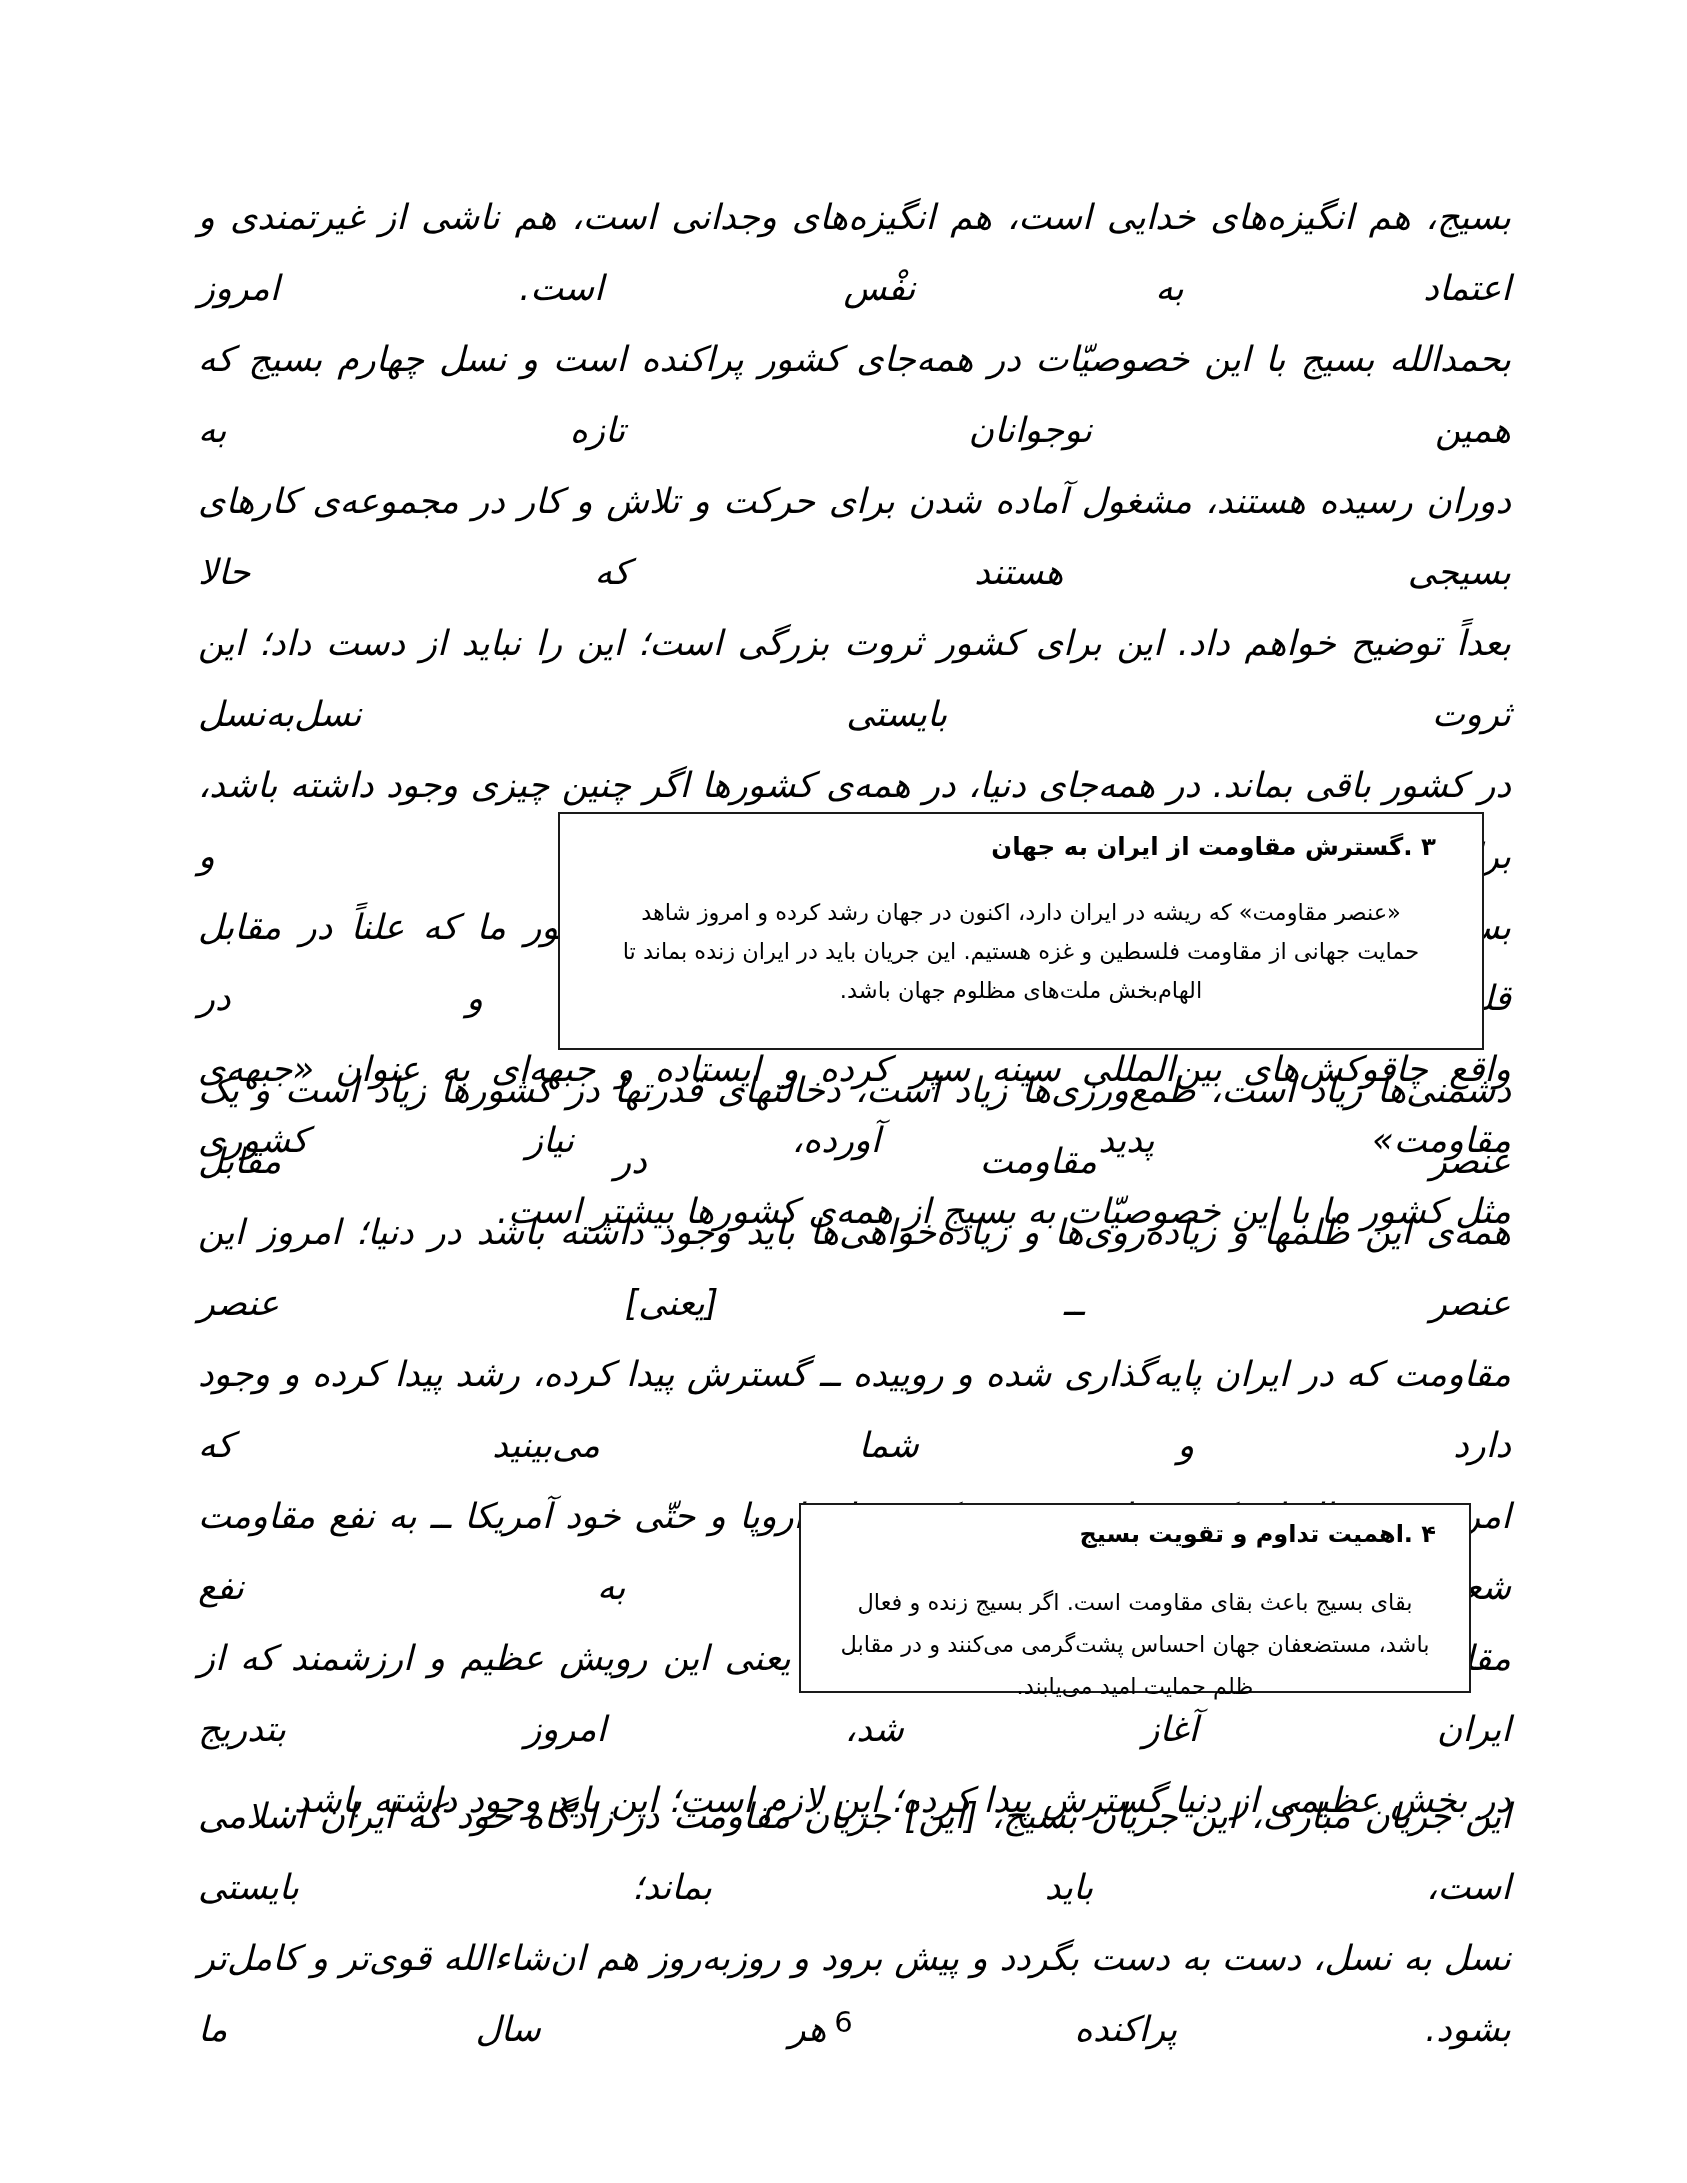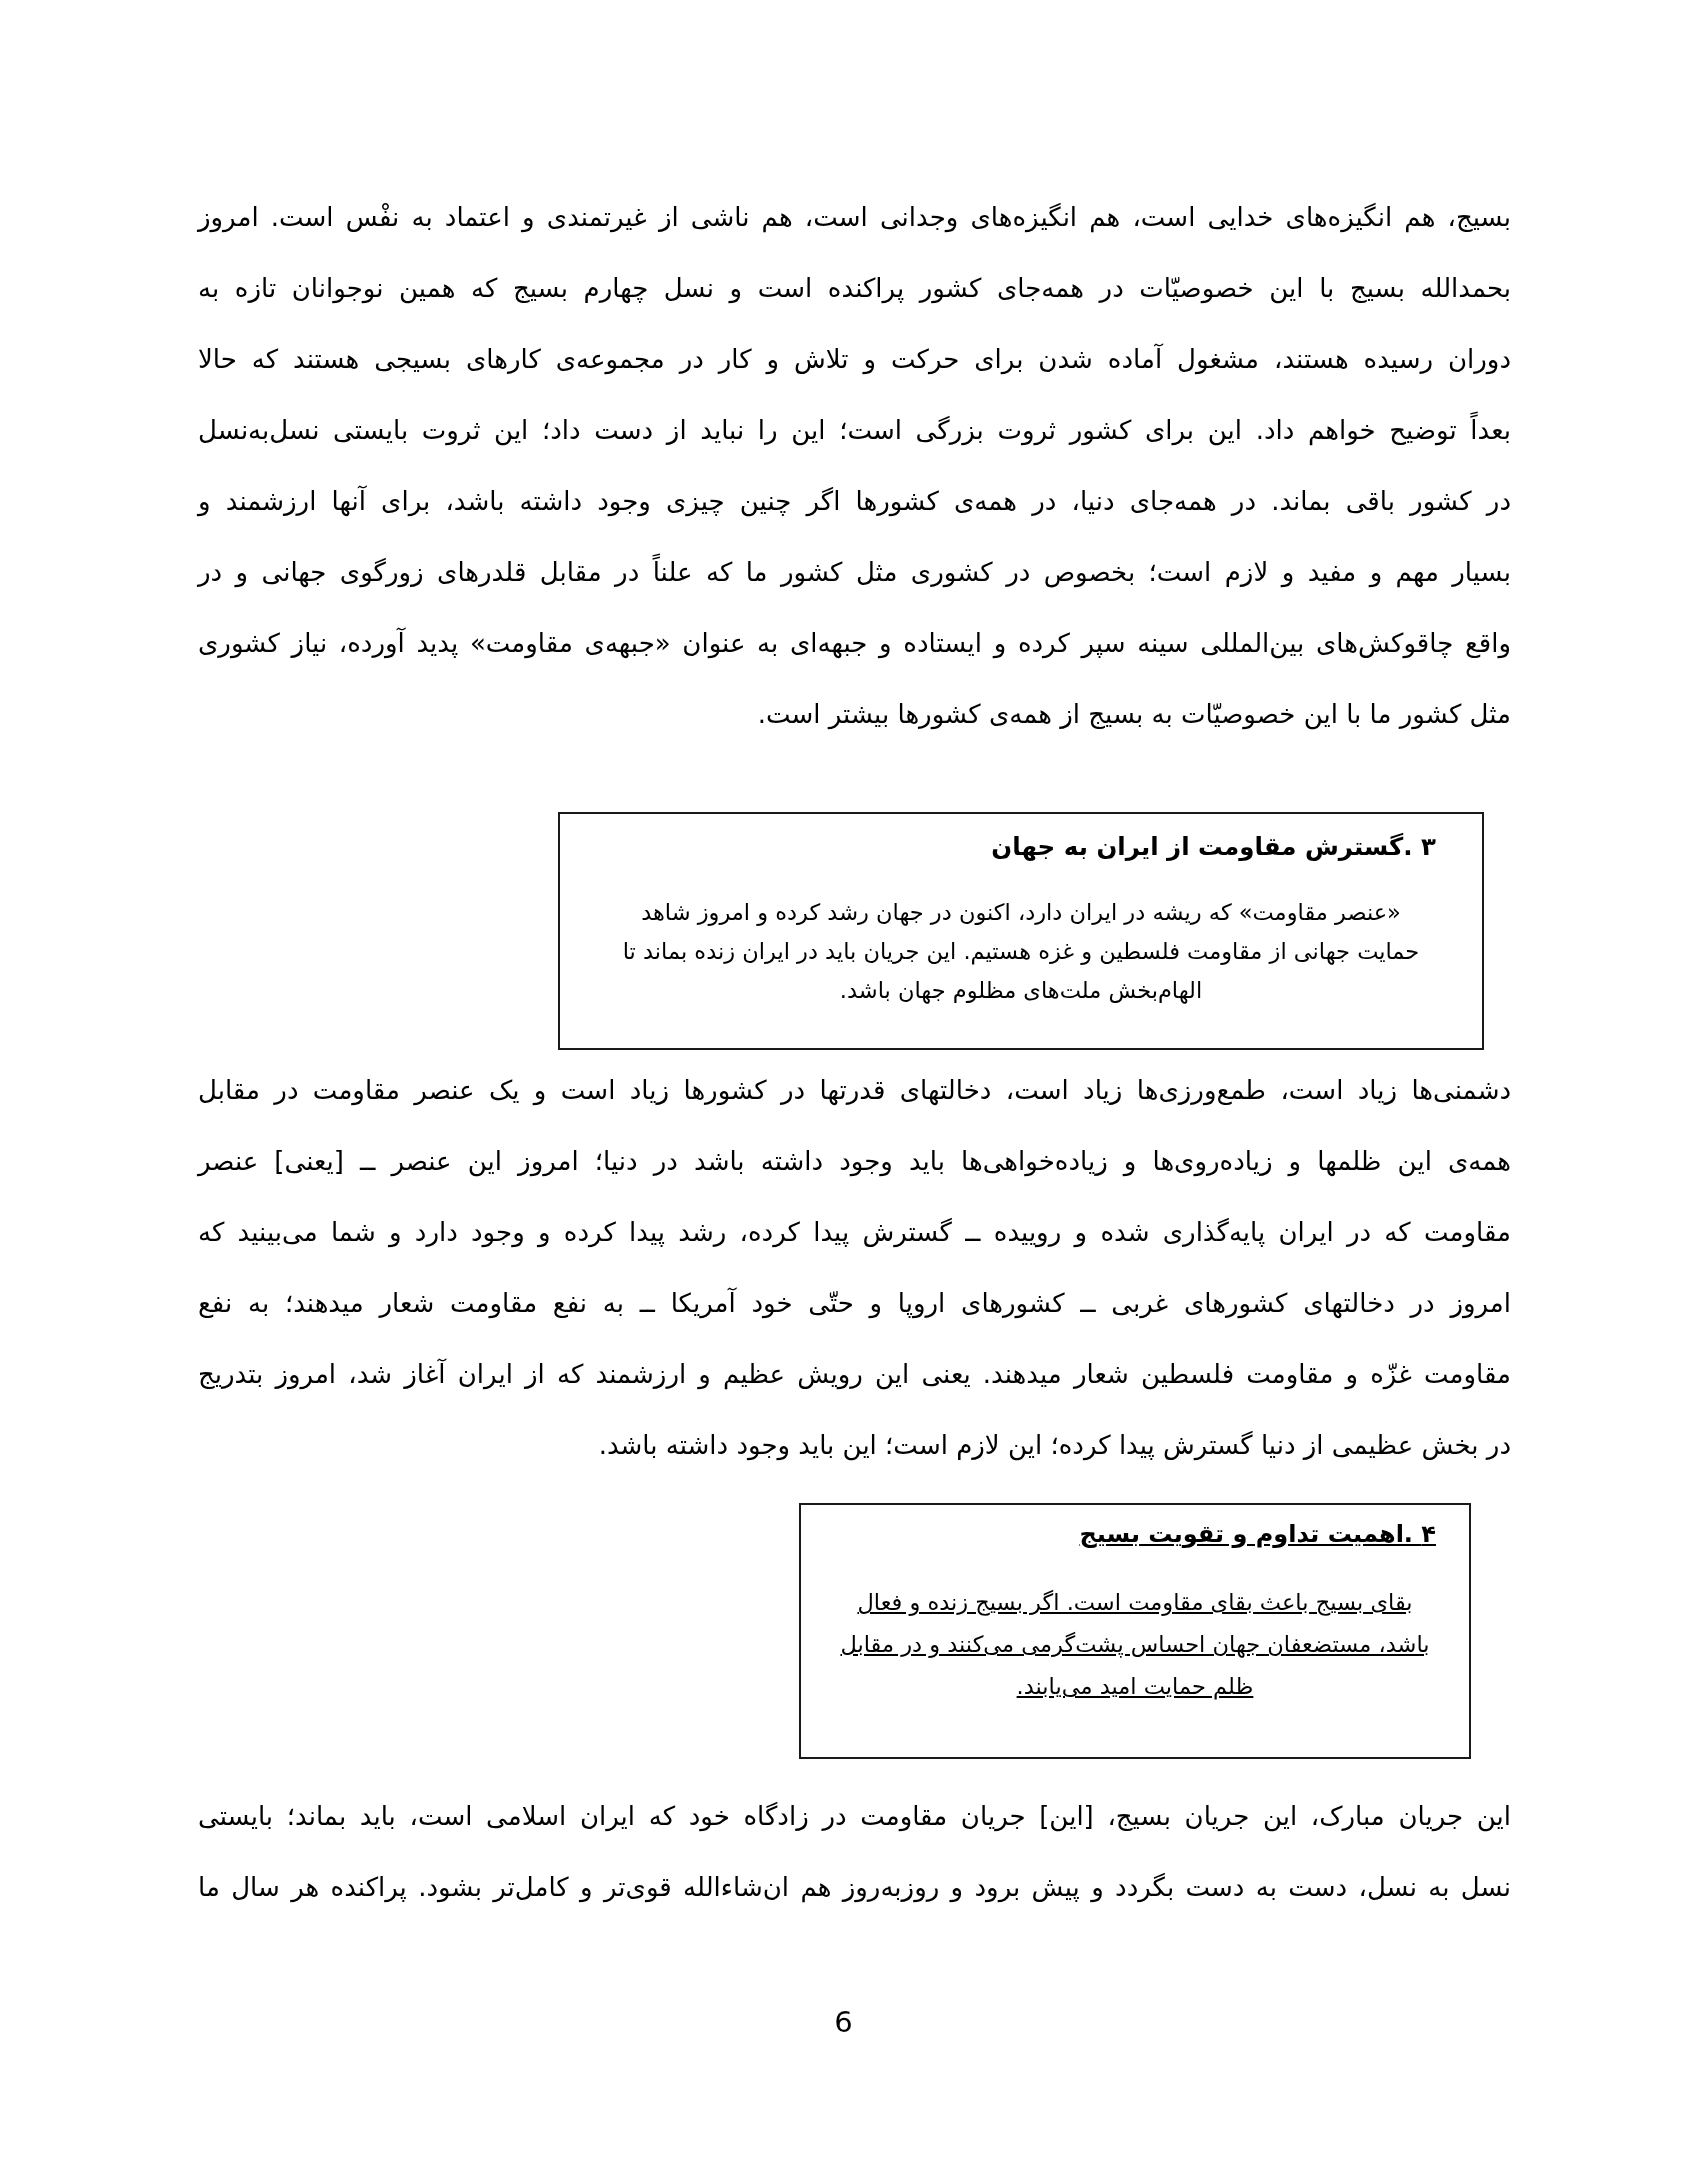--- a/index.html
+++ b/index.html
@@ -14,23 +14,24 @@
     background: #ffffff;
     color: #000000;
     font-family: "DejaVu Sans", sans-serif;
     overflow: hidden;
   }
   
   .para {
     position: absolute;
     left: 198px;
     width: 1313px;
-    font-size: 26px;
+    font-size: 35px;
     line-height: 71px;
     direction: rtl;
+    font-style: italic;
   }
   .p1 { top: 182px; }
   .p2 { top: 1055px; }
   .p3 { top: 1781px; }
 
   .tline {
     text-align: justify;
     text-align-last: justify;
     white-space: normal;
   }
@@ -50,23 +51,22 @@
     left: 558px;
     top: 812px;
     width: 926px;
     height: 238px;
     border: 2px solid #1a1a1a;
   }
   .box2 {
     left: 799px;
     top: 1503px;
     width: 672px;
-    height: 256px;
+    height: 190px;
     border: 2.6px solid #1a1a1a;
-    text-decoration: underline;
   }
   .box-heading {
     margin: 0;
     font-weight: bold;
     text-align: right;
   }
   .box1 .box-heading {
     margin: 16px 46px 0 26.5px;
     font-size: 24.5px;
     line-height: 34px;

